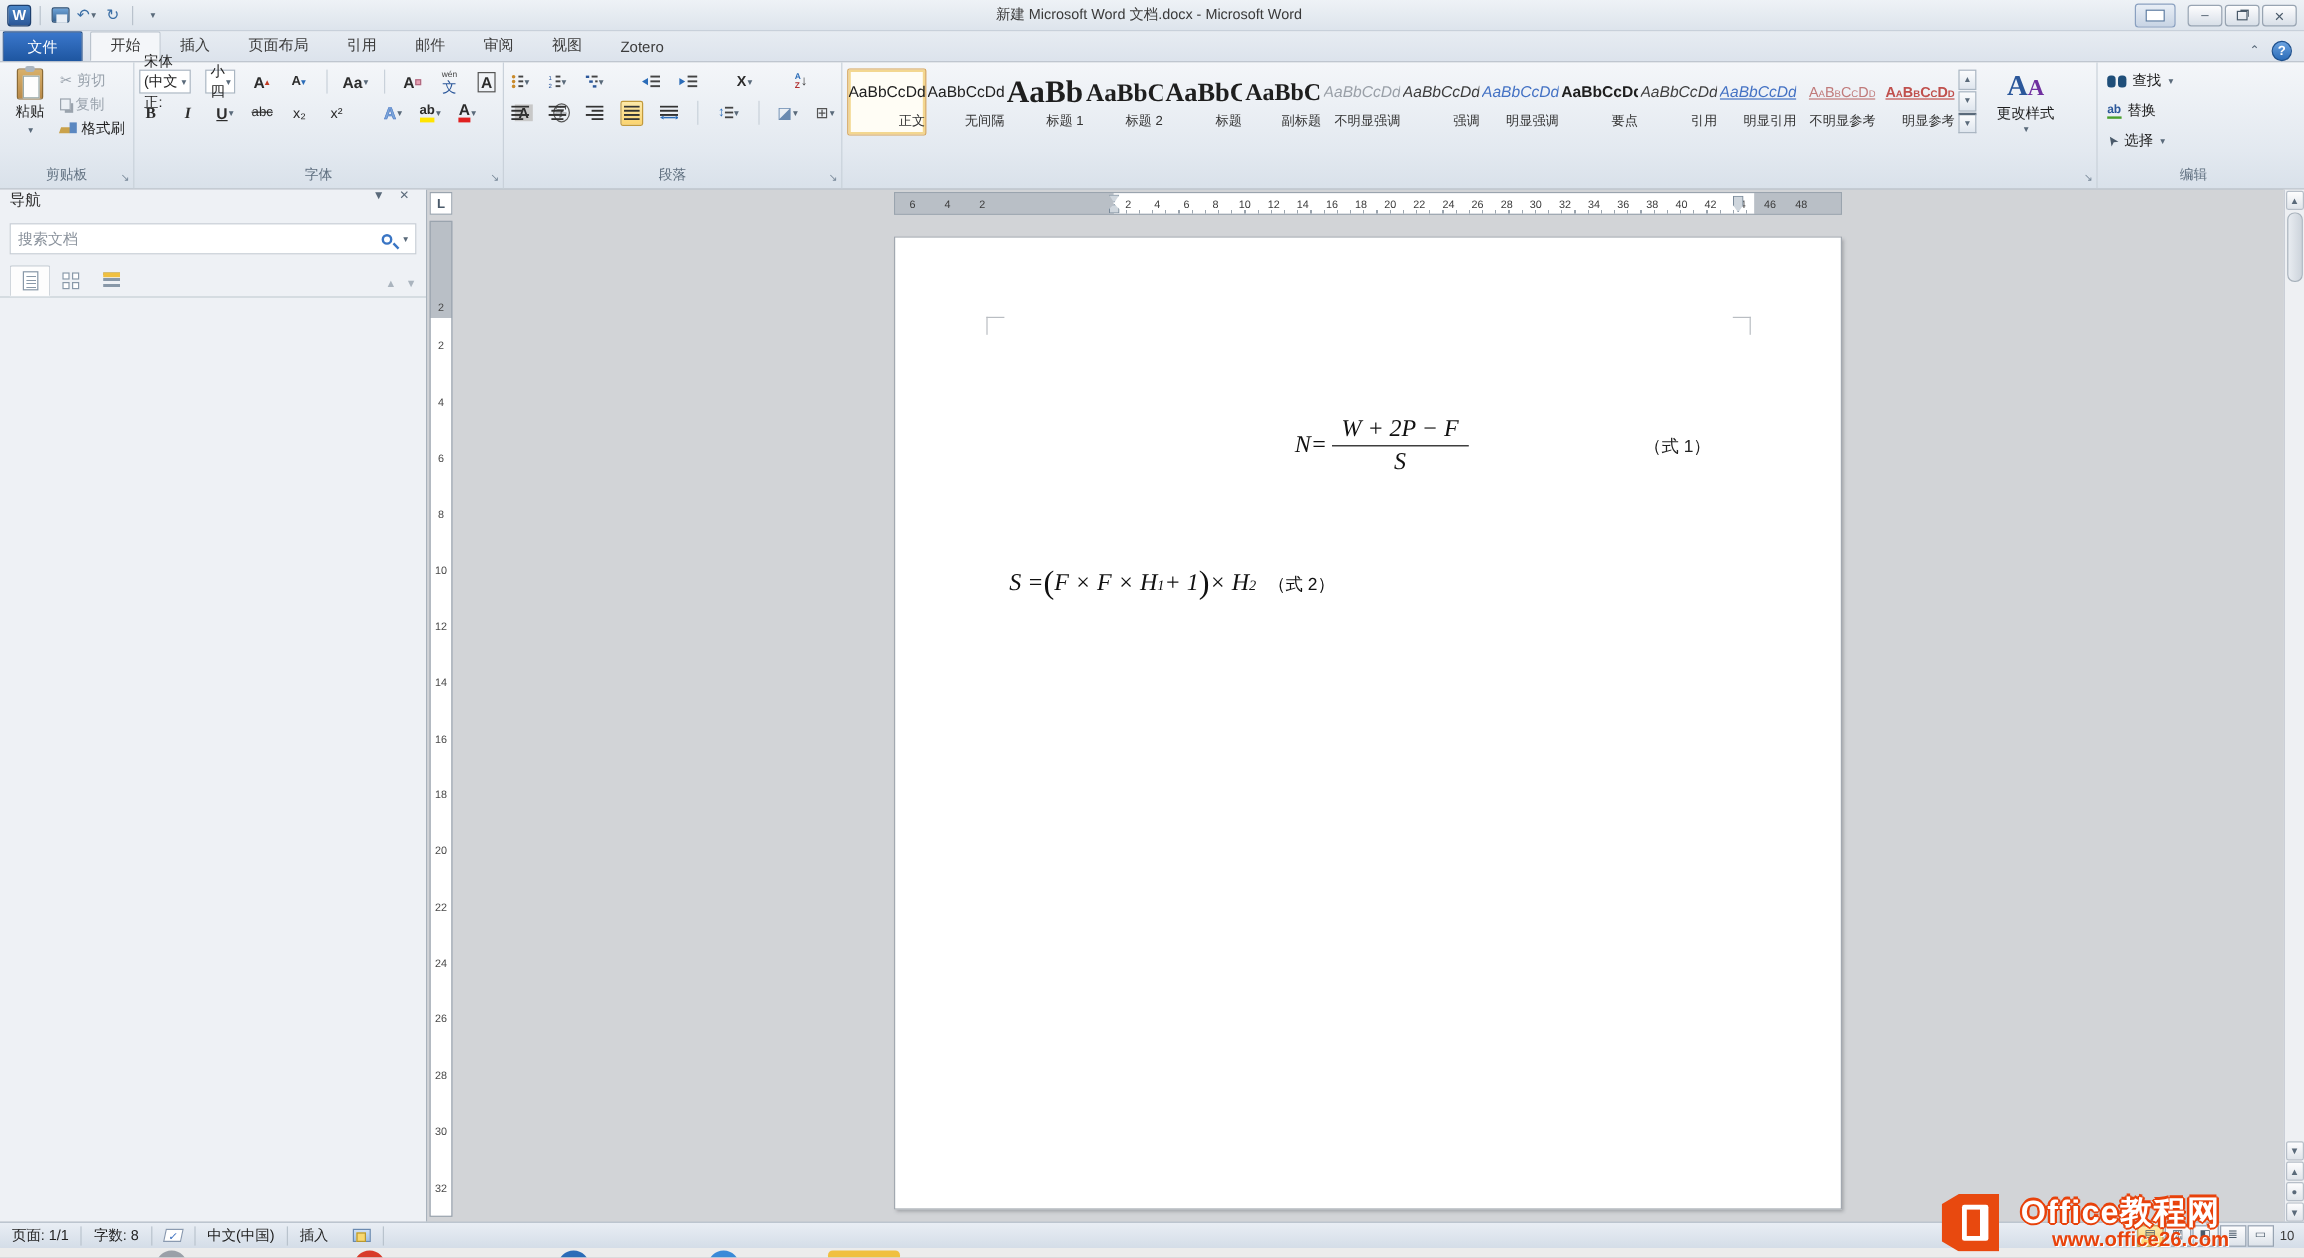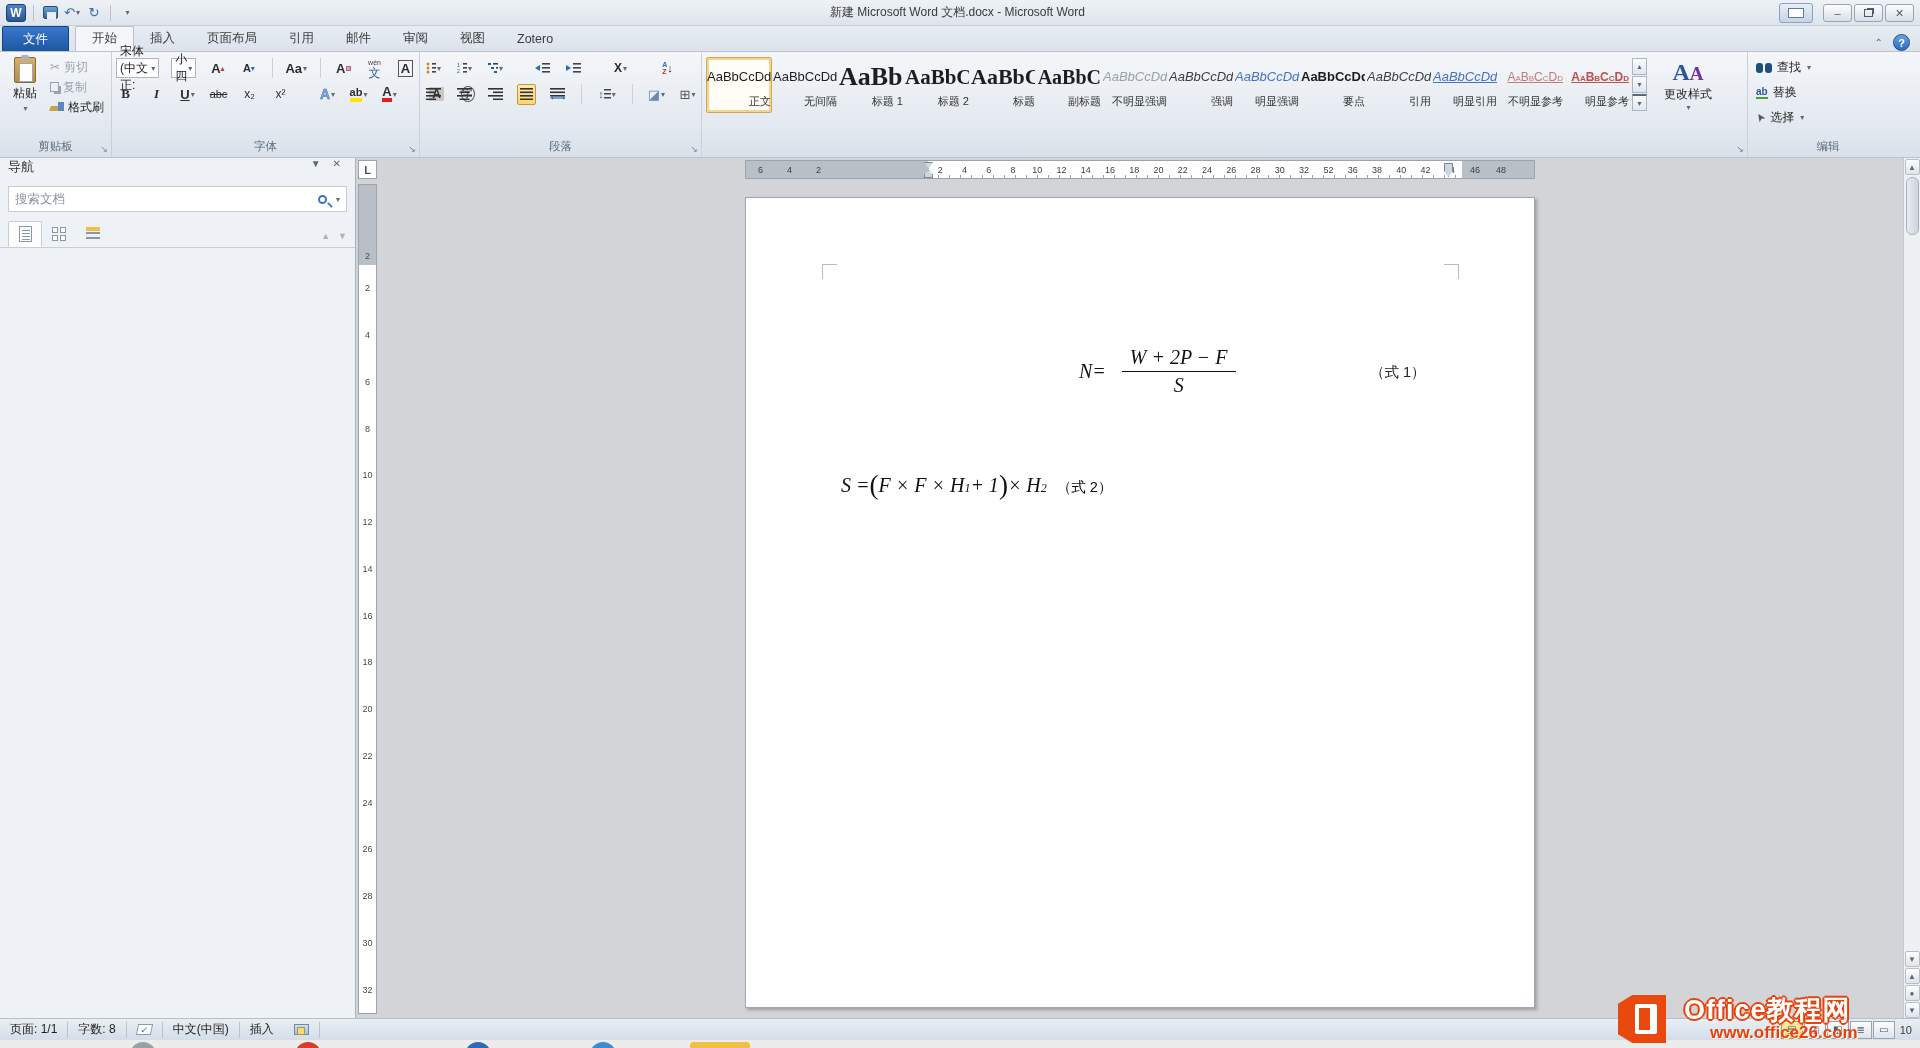--- a/index.html
+++ b/index.html
@@ -140,21 +140,21 @@
   .ind-bot{left:178px;top:9px;width:9px;height:8px;clip-path:polygon(50% 0,0 55%,0 100%,100% 100%,100% 55%);border:none;background:#cfd6dd;box-shadow:0 0 0 1px #7a8a9a inset;}
   .ind-right{left:698px;top:2px;width:9px;height:14px;clip-path:polygon(0 0,100% 0,100% 55%,50% 100%,0 55%);border:none;background:#cfd6dd;box-shadow:0 0 0 1px #7a8a9a inset;}
 
   .page{left:745px;top:197px;width:790px;height:811px;background:#fff;border:1px solid #a2a8b0;box-shadow:2px 2px 3px rgba(90,95,100,.45);}
   .cropmark{position:absolute;width:15px;height:15px;border-color:#b9bdc2;border-style:solid;border-width:0;}
   .crop-tl{left:76px;top:66px;border-left-width:1px;border-top-width:1px;}
   .crop-tr{left:698px;top:66px;border-right-width:1px;border-top-width:1px;}
 
   .eq{position:absolute;font-family:"Liberation Serif","DejaVu Serif",serif;font-style:italic;font-size:20px;color:#111;display:flex;align-items:center;}
   .eq1{left:333px;top:148px;}
-  .frac{display:inline-flex;flex-direction:column;text-align:center;margin-left:16px;}
+  .frac{display:inline-flex;flex-direction:column;text-align:center;margin-left:4px;}
   .frac .num{padding:0 8px 2px 8px;border-bottom:1.4px solid #111;}
   .frac .den{padding-top:2px;}
   .eqtag{position:absolute;font-family:"Liberation Sans",sans-serif;font-style:normal;font-size:14.5px;color:#222;}
   .tag1{left:624px;top:165px;}
   .eq2{left:95px;top:270px;align-items:baseline;}
   .eq2 .paren{font-size:27px;font-style:normal;font-weight:normal;position:relative;top:2px;}
   .eq2 sub{font-size:12px;}
   .eq2 .tag-in{font-family:"Liberation Sans",sans-serif;font-style:normal;font-size:14.5px;margin-left:10px;}
 
   
@@ -690,21 +690,21 @@
       <span>14</span>
       <span>16</span>
       <span>18</span>
       <span>20</span>
       <span>22</span>
       <span>24</span>
       <span>26</span>
       <span>28</span>
       <span>30</span>
       <span>32</span>
-      <span>52</span>
+      <span>34</span>
       <span>36</span>
       <span>38</span>
       <span>40</span>
       <span>42</span>
       <span>44</span>
     </div>
   <div class="hr-gray-r">
 
   <span>46</span>
       <span>48</span>

